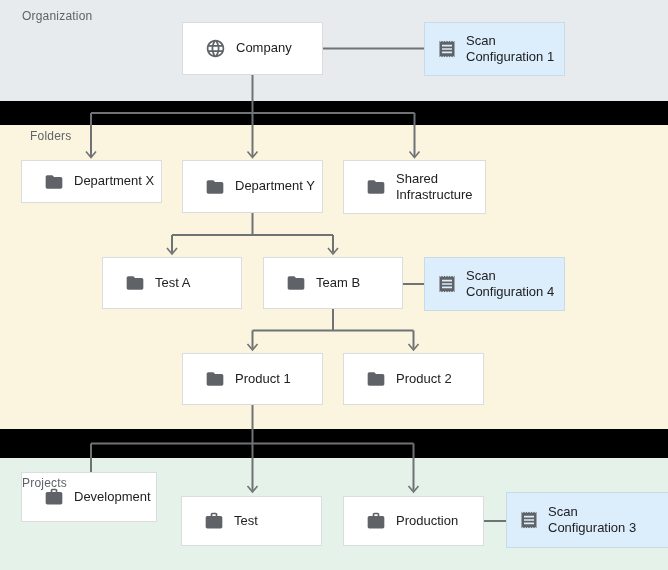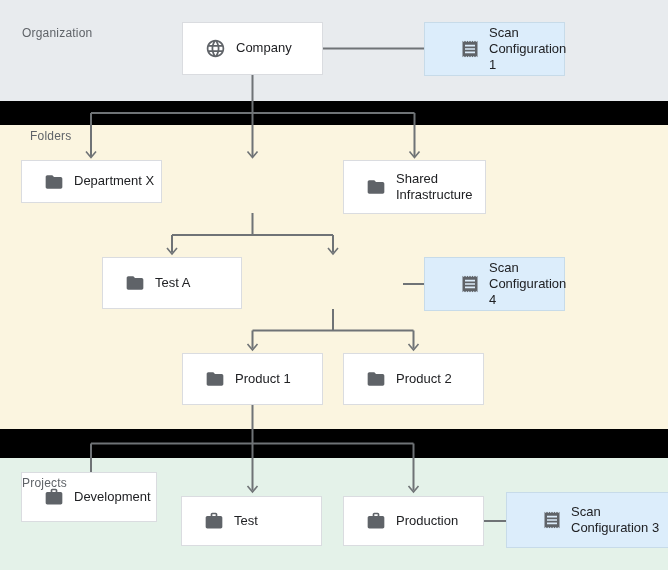--- a/index.html
+++ b/index.html
@@ -10,38 +10,38 @@
     -webkit-font-smoothing:antialiased;
   }
   .section{position:absolute;left:0;width:668px;z-index:0;}
   .section-org{top:0;height:101px;background:var(--organization-bg);}
   .section-folders{top:125px;height:304px;background:var(--folders-bg);}
   .section-projects{top:458px;height:112px;background:var(--projects-bg);}
   .section-label{
     position:absolute;left:22px;font-size:12px;letter-spacing:.2px;
     color:var(--section-label-text);z-index:3;
   }
-  .label-org{top:9px;margin-top:17px;}
+  .label-org{top:9px;}
   .label-folders{top:129px;margin-left:8px;}
   .label-projects{top:476px;}
   svg.edges{position:absolute;left:0;top:0;z-index:1;}
   svg.edges .edge{stroke:var(--edge);stroke-width:2;fill:none;}
   svg.edges .arrowhead{stroke:var(--edge);stroke-width:1.6;fill:none;}
   .node{
     position:absolute;z-index:2;display:flex;align-items:center;
     box-sizing:border-box;padding-left:22px;
     background:var(--node-bg);border:1px solid var(--node-border);
     color:var(--label-text);font-size:13px;line-height:1.25;
   }
   .node .icon{flex:0 0 auto;display:flex;margin-right:10px;}
   .node .icon svg{fill:var(--icon);}
   .node .label{max-width:95px;}
   .node-scan{
     background:var(--scan-node-bg);border:1px solid var(--scan-node-border);
-    padding-left:35px;
+    padding-left:12px;
   }
   .node-scan .icon{margin-right:9px;}
 </style>
 </head>
 <body>
 
 <div class="stage">
 
   <div class="section section-org"></div>
   <div class="section section-folders"></div>
@@ -96,39 +96,55 @@
 
   <div class="node" style="left:21px;top:160px;width:141px;height:43px">
     <span class="icon">
       <svg width="20" height="20" viewBox="0 0 24 24">
           <path d="M10 4H4c-1.1 0-1.99.9-1.99 2L2 18c0 1.1.9 2 2 2h16c1.1 0 2-.9 2-2V8c0-1.1-.9-2-2-2h-8l-2-2z"></path>
         </svg>
     </span>
     <span class="label">Department X</span>
   </div>
 
+  <div class="node" style="left:182px;top:160px;width:141px;height:53px">
+    <span class="icon">
+      <svg width="20" height="20" viewBox="0 0 24 24">
+          <path d="M10 4H4c-1.1 0-1.99.9-1.99 2L2 18c0 1.1.9 2 2 2h16c1.1 0 2-.9 2-2V8c0-1.1-.9-2-2-2h-8l-2-2z"></path>
+        </svg>
+    </span>
+    <span class="label">Department Y</span>
+  </div>
 
   <div class="node" style="left:343px;top:160px;width:143px;height:54px">
     <span class="icon">
       <svg width="20" height="20" viewBox="0 0 24 24">
           <path d="M10 4H4c-1.1 0-1.99.9-1.99 2L2 18c0 1.1.9 2 2 2h16c1.1 0 2-.9 2-2V8c0-1.1-.9-2-2-2h-8l-2-2z"></path>
         </svg>
     </span>
     <span class="label">Shared Infrastructure</span>
   </div>
 
   <div class="node" style="left:102px;top:257px;width:140px;height:52px">
     <span class="icon">
       <svg width="20" height="20" viewBox="0 0 24 24">
           <path d="M10 4H4c-1.1 0-1.99.9-1.99 2L2 18c0 1.1.9 2 2 2h16c1.1 0 2-.9 2-2V8c0-1.1-.9-2-2-2h-8l-2-2z"></path>
         </svg>
     </span>
     <span class="label">Test A</span>
   </div>
 
+  <div class="node" style="left:263px;top:257px;width:140px;height:52px">
+    <span class="icon">
+      <svg width="20" height="20" viewBox="0 0 24 24">
+          <path d="M10 4H4c-1.1 0-1.99.9-1.99 2L2 18c0 1.1.9 2 2 2h16c1.1 0 2-.9 2-2V8c0-1.1-.9-2-2-2h-8l-2-2z"></path>
+        </svg>
+    </span>
+    <span class="label">Team B</span>
+  </div>
 
   <div class="node node-scan" style="left:424px;top:257px;width:141px;height:54px">
     <span class="icon">
       <svg width="20" height="20" viewBox="0 0 24 24">
           <path fill-rule="evenodd" d="M18 17H6v-2h12v2zm0-4H6v-2h12v2zm0-4H6V7h12v2zM3 22l1.5-1.5L6 22l1.5-1.5L9 22l1.5-1.5L12 22l1.5-1.5L15 22l1.5-1.5L18 22l1.5-1.5L21 22V2l-1.5 1.5L18 2l-1.5 1.5L15 2l-1.5 1.5L12 2l-1.5 1.5L9 2 7.5 3.5 6 2 4.5 3.5 3 2v20z"></path>
         </svg>
     </span>
     <span class="label">Scan Configuration 4</span>
   </div>
 

